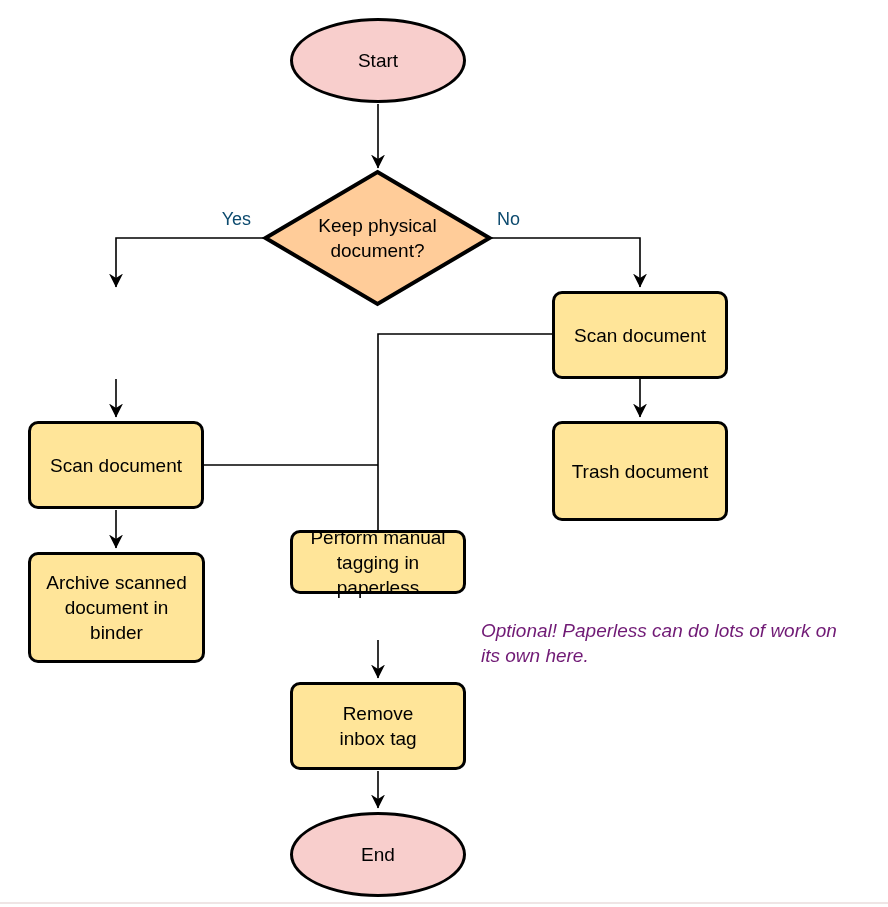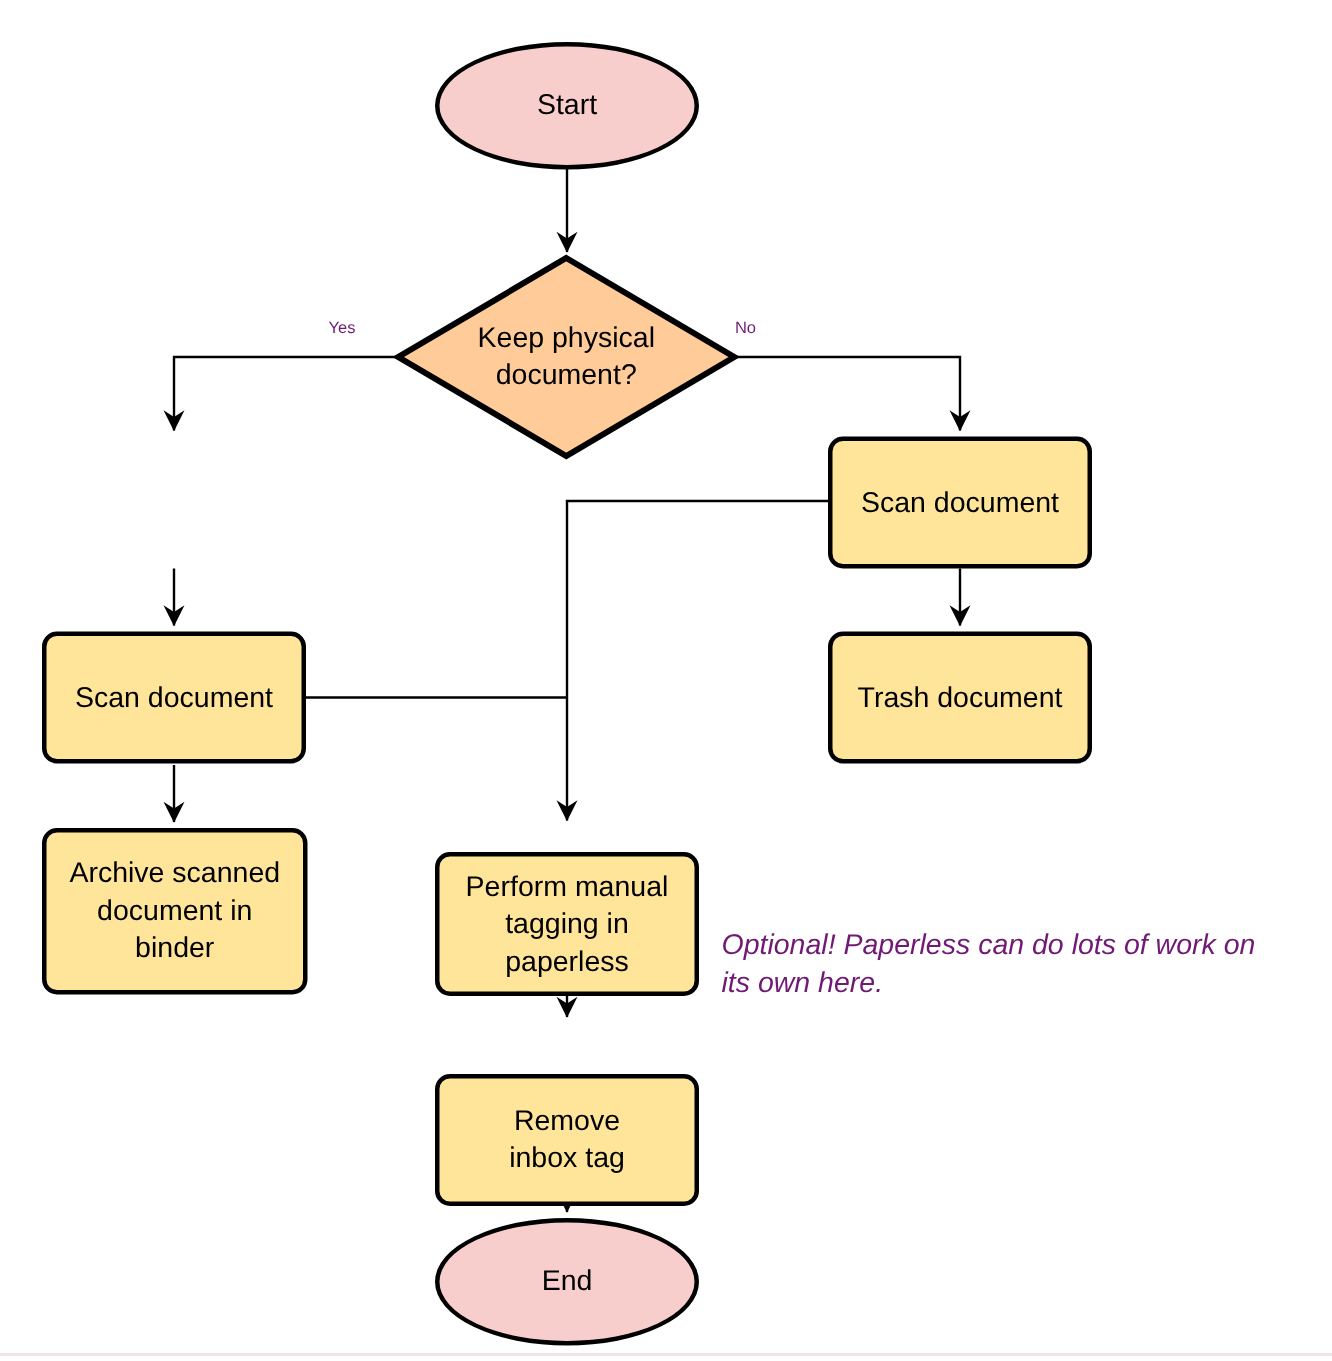--- a/index.html
+++ b/index.html
@@ -52,24 +52,24 @@
   .terminal {
     background: var(--terminal-fill, #F8CECC);
     border: 3.5px solid var(--stroke, #000);
     border-radius: 50%;
   }
   .decision-label {
     background: transparent;
   }
   .edge-label {
     position: absolute;
-    font-size: 11px;
+    font-size: 18px;
     line-height: 20px;
-    color: #701a75;
-    text-align: center;
+    color: #0c4a6e;
+    text-align: right;
   }
   .annotation {
     position: absolute;
     left: 481px;
     top: 618px;
     width: 404px;
     font-size: 19px;
     line-height: 25px;
     font-style: italic;
     color: #701a75;
@@ -101,21 +101,21 @@
     <path class="edge" d="M116,379 V417" marker-end="url(#arrow)"></path>
     <path class="edge" d="M116,510 V548" marker-end="url(#arrow)"></path>
     <path class="edge" d="M640,379 V417" marker-end="url(#arrow)"></path>
     <path class="edge" d="M204,465 H378"></path>
     <path class="edge" d="M552,334 H378 V547" marker-end="url(#arrow)"></path>
     <path class="edge" d="M378,640 V678" marker-end="url(#arrow)"></path>
     <path class="edge" d="M378,771 V808" marker-end="url(#arrow)"></path>
     <polygon class="diamond" points="377.5,172 489.5,238 377.5,304 265.5,238"></polygon>
   </svg>
 
-  <div class="node terminal" style="left:290px; top:28px; width:176px; height:85px;">
+  <div class="node terminal" style="left:290px; top:18px; width:176px; height:85px;">
     <span>Start</span>
   </div>
 
   <div class="node decision-label" style="left:265px; top:173px; width:225px; height:130px;">
     <span>Keep physical
 document?</span>
   </div>
 
   <div class="edge-label" style="left:205px; top:209px; width:46px;">Yes</div>
 
@@ -123,40 +123,40 @@
 
 
   <div class="node process" style="left:552px; top:291px; width:176px; height:88px;">
     <span>Scan document</span>
   </div>
 
   <div class="node process" style="left:28px; top:421px; width:176px; height:88px;">
     <span>Scan document</span>
   </div>
 
-  <div class="node process" style="left:552px; top:421px; width:176px; height:88px;">
+  <div class="node process" style="left:552px; top:421px; width:176px; height:100px;">
     <span>Trash document</span>
   </div>
 
   <div class="node process" style="left:28px; top:552px; width:177px; height:111px;">
     <span>Archive scanned
 document in
 binder</span>
   </div>
 
-  <div class="node process" style="left:290px; top:568px; width:176px; height:96px;">
+  <div class="node process" style="left:290px; top:530px; width:176px; height:64px;">
     <span>Perform manual
 tagging in
 paperless</span>
   </div>
 
   <div class="annotation">Optional! Paperless can do lots of work on
 its own here.</div>
 
-  <div class="node process" style="left:290px; top:682px; width:176px; height:88px;margin-top:34px;">
+  <div class="node process" style="left:290px; top:682px; width:176px; height:88px;">
     <span>Remove
 inbox tag</span>
   </div>
 
   <div class="node terminal" style="left:290px; top:812px; width:176px; height:85px;align-items:center;">
     <span>End</span>
   </div>
 
   <div class="bottom-rule"></div>
 

